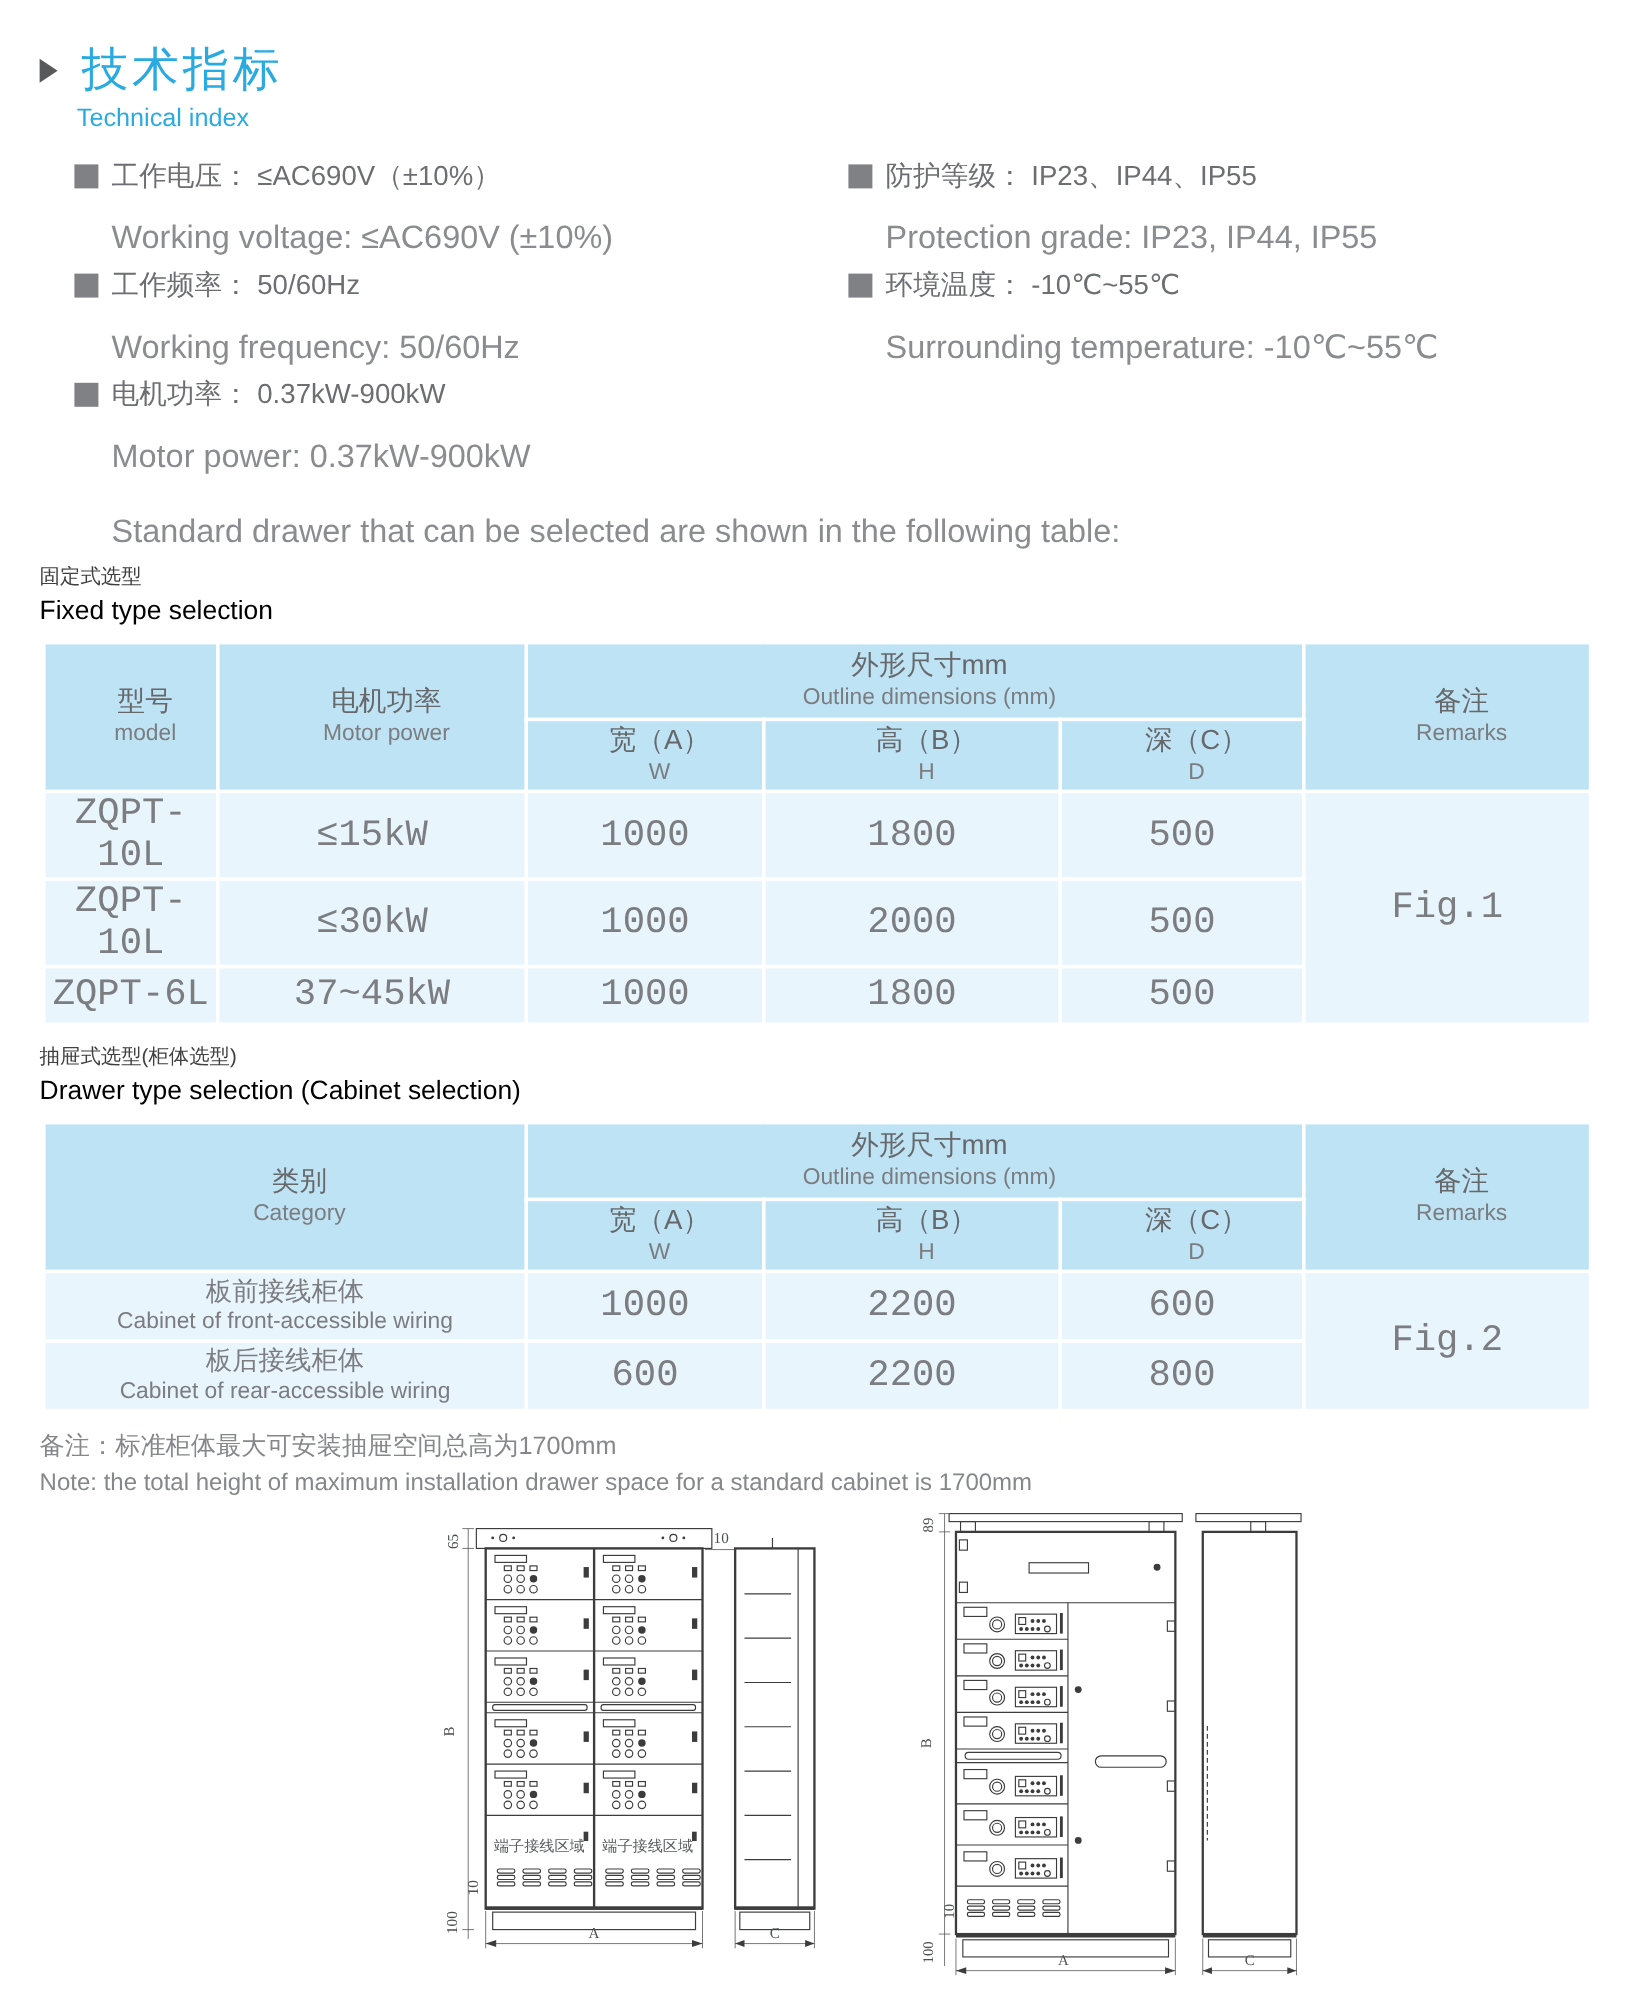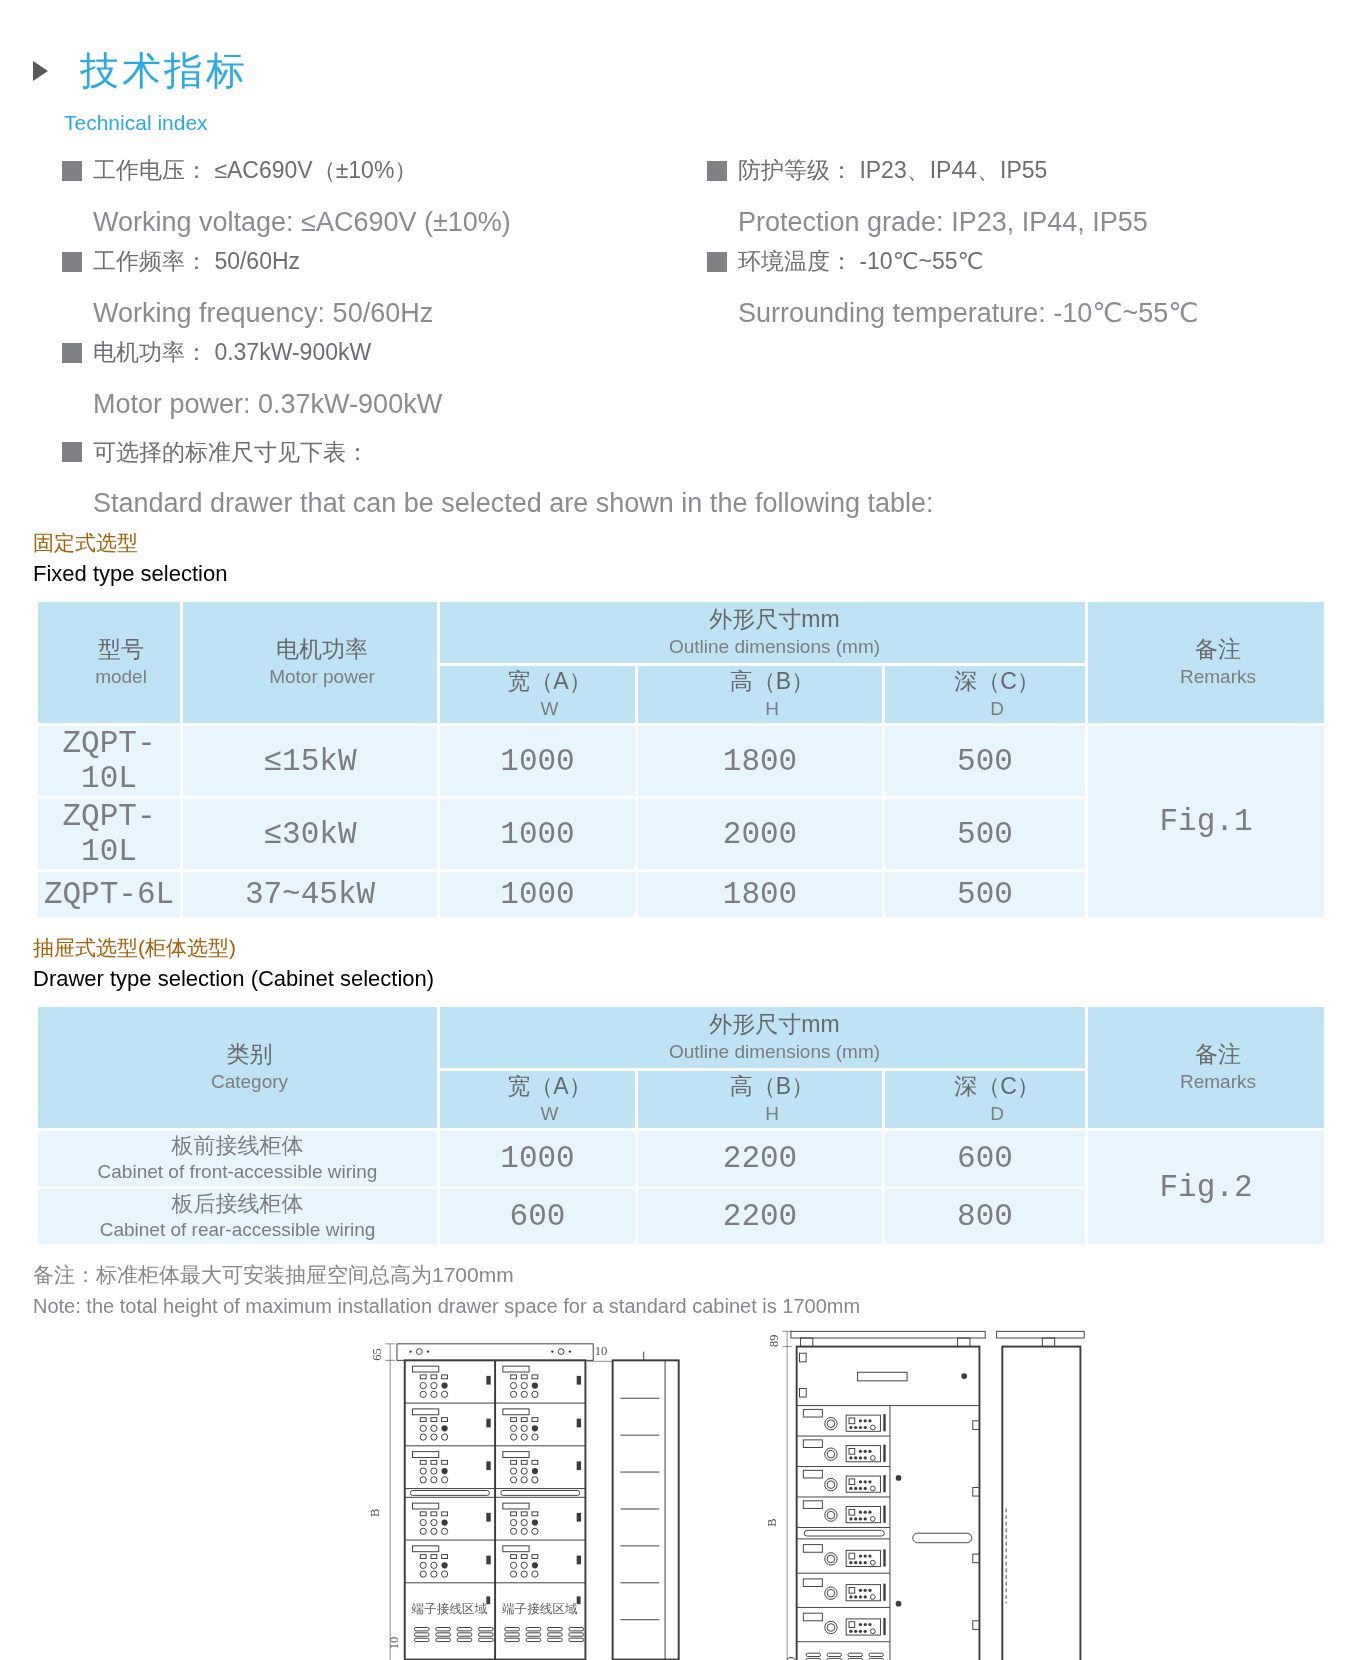--- a/index.html
+++ b/index.html
@@ -3,32 +3,32 @@
 <meta charset="utf-8">
 <style>
   html,body{margin:0;padding:0;background:#fff;}
   .page{position:relative;width:1357px;height:1660px;background:#fff;overflow:hidden;
         font-family:"Liberation Sans","DejaVu Sans",sans-serif;color:#6d6e71;}
   .content{padding:34px 33px 0 33px;}
 
   
   .title-row{display:flex;align-items:center;gap:16px;}
   .tri{width:0;height:0;border-left:15px solid #58595b;border-top:10px solid transparent;border-bottom:10px solid transparent;}
-  .title-cn{font-size:39px;color:#29abe2;letter-spacing:3px;font-weight:400;margin:16px;line-height:1.1;}
+  .title-cn{font-size:39px;color:#29abe2;letter-spacing:3px;font-weight:400;margin:4px;line-height:1.1;}
   .title-en{font-size:21px;color:#29abe2;margin:2px 0 0 31px;}
 
   
   .specs{display:grid;grid-template-columns:645px 1fr;padding-left:29px;margin-top:18px;}
   .spec-cn{display:flex;align-items:center;gap:11px;font-size:23px;color:#6d6e71;height:28px;margin-top:4px;}
   .bullet{width:20px;height:20px;background:#808184;flex:none;}
   .spec-en{font-size:27px;color:#8a8c8f;margin:22px 0 10px 31px;line-height:1.15;}
   .intro{padding-left:29px;margin-top:8px;}
 
   
-  .sec-cn{font-size:21px;color:#a16207;margin-top:6px;}
+  .sec-cn{font-size:17px;color:#404040;margin-top:6px;}
   .sec-en{font-size:22px;color:#000000;margin:4px 0 12px 0;}
   .sec2{margin-top:14px;}
 
   
   table.spec{border-collapse:collapse;table-layout:fixed;width:1289px;margin-left:2px;}
   table.spec th,table.spec td{border:3px solid #fff;text-align:center;vertical-align:middle;padding:0;}
   table.spec thead th{background:#bee3f4;font-weight:400;padding-left:24px;}
   table.spec tbody td{background:#e9f5fc;color:#7b7d80;}
   .th-cn{font-size:23px;color:#66686b;line-height:1.2;}
   .th-en{font-size:19px;color:#7b7d80;line-height:1.2;margin-top:2px;}
@@ -93,24 +93,20 @@
       <div class="spec-en">Protection grade: IP23, IP44, IP55</div>
       <div class="spec-cn">
         <span class="bullet"></span>
         <span>环境温度： -10℃~55℃</span>
       </div>
       <div class="spec-en">Surrounding temperature: -10℃~55℃</div>
     </div>
   </div>
 
   <div class="intro">
-    <div class="spec-cn">
-      <span class="bullet"></span>
-      <span>可选择的标准尺寸见下表：</span>
-    </div>
     <div class="spec-en">Standard drawer that can be selected are shown in the following table:</div>
   </div>
 
   <div class="sec-cn">固定式选型</div>
   <div class="sec-en">Fixed type selection</div>
 
   <table class="spec t1">
     <colgroup>
       <col style="width:145px">
           <col style="width:257px">

